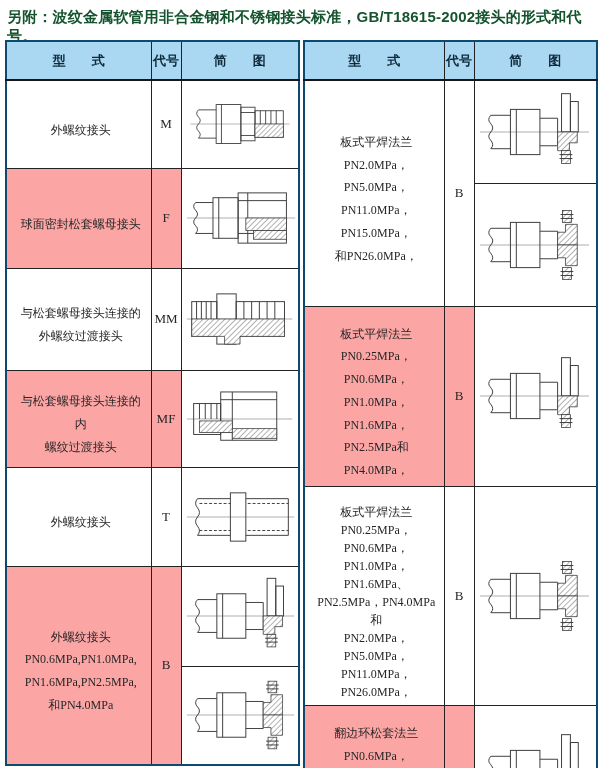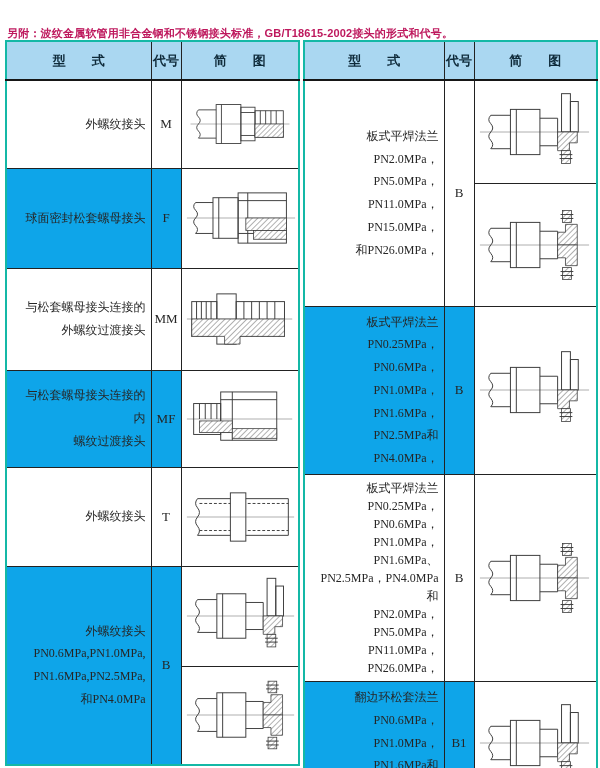--- a/index.html
+++ b/index.html
@@ -4,45 +4,45 @@
 <style>
   html,body{margin:0;padding:0;}
   body{
     width:600px;height:768px;position:relative;background:#ffffff;
     font-family:"Liberation Serif","DejaVu Serif",serif;color:#1f1f1f;
     overflow:hidden;
   }
   .page-title{
     position:absolute;left:7px;top:8px;width:586px;
     font-family:"Liberation Sans","DejaVu Sans",sans-serif;
-    font-weight:bold;font-size:11px;color:#be185d;letter-spacing:0.2px;margin-top:18px;
+    font-weight:bold;font-size:15px;color:#14532d;letter-spacing:0.2px;
   }
   table.tbl{
     position:absolute;top:40px;border-collapse:collapse;table-layout:fixed;
-    background:#fff;border:2px solid #14b8a6;
+    background:#fff;border:2px solid #0c4a6e;
   }
   #tbl-left{left:5px;width:293px;}
   #tbl-right{left:303px;width:293px;}
   .tbl th,.tbl td{border:1px solid #222;overflow:hidden;}
   .tbl thead th{
     background:#aad7f1;height:35px;
     font-family:"Liberation Sans","DejaVu Sans",sans-serif;
     font-weight:bold;font-size:13px;color:#0e2a3a;
     border-bottom:2px solid #161616;text-align:center;
   }
   .c-type{
-    padding:4px 5px 4px 9px;font-size:12px;line-height:1.9;
-    white-space:pre-line;vertical-align:middle;text-align:right;color:#262626;
+    padding:16px 5px 4px 9px;font-size:12px;line-height:1.9;
+    white-space:pre-line;vertical-align:middle;text-align:center;color:#262626;
   }
   .c-type.tight{line-height:1.5;}
   .c-code{
     text-align:center;vertical-align:middle;font-size:13px;color:#262626;
     font-family:"Liberation Serif","DejaVu Serif",serif;
   }
-  tr.hl .c-type, tr.hl .c-code{background:#0ea5e9;}
+  tr.hl .c-type, tr.hl .c-code{background:#fca5a5;}
   .c-diag{background:#fff;text-align:center;vertical-align:middle;padding:2px;}
   .c-diag svg{display:block;margin:0 auto;}
   
   .dg{stroke:#3c3c3c;fill:none;stroke-width:1;}
   .cl{stroke:#8a8a8a;stroke-width:0.7;}
   .ht{fill:url(#hatchp);stroke:#3c3c3c;stroke-width:0.8;}
   .hiddefs{position:absolute;width:0;height:0;}
 </style>
 </head>
 <body>

